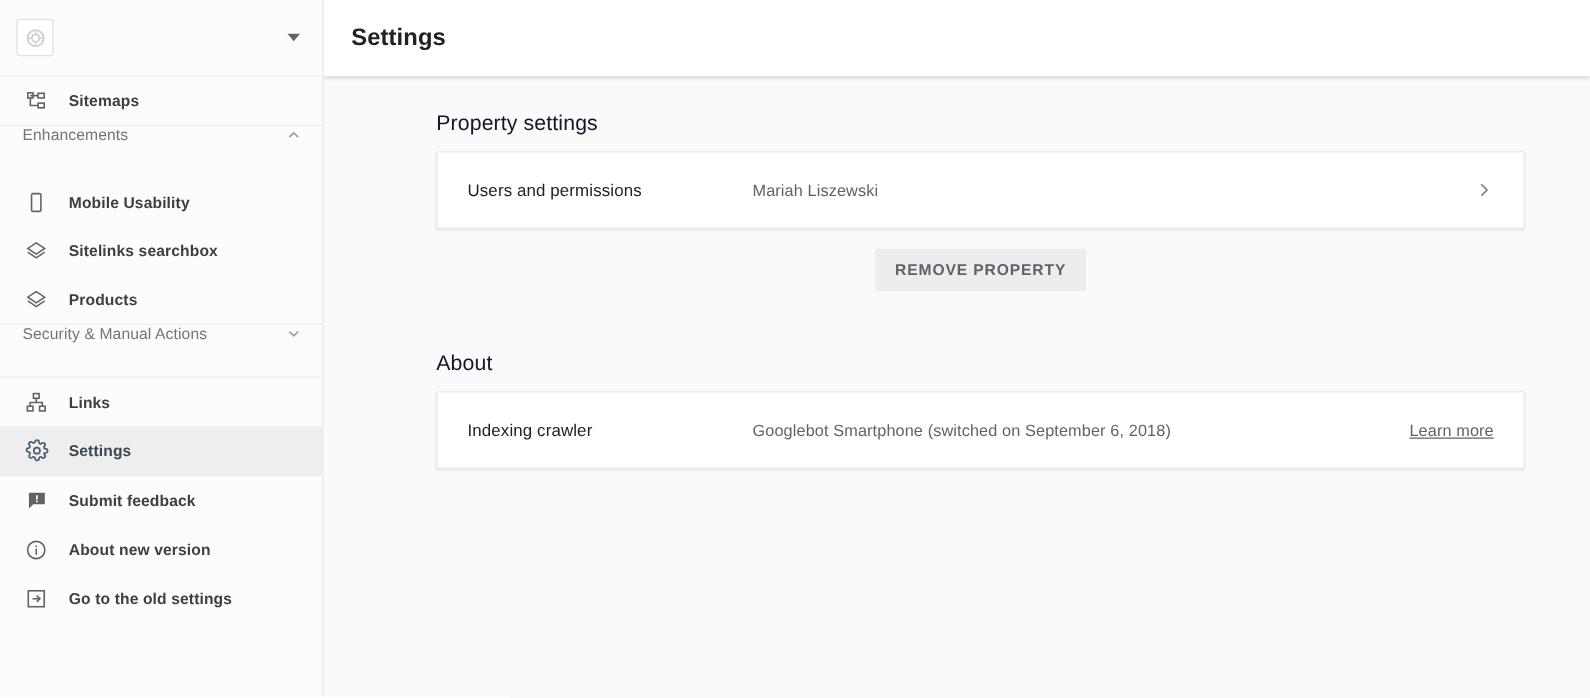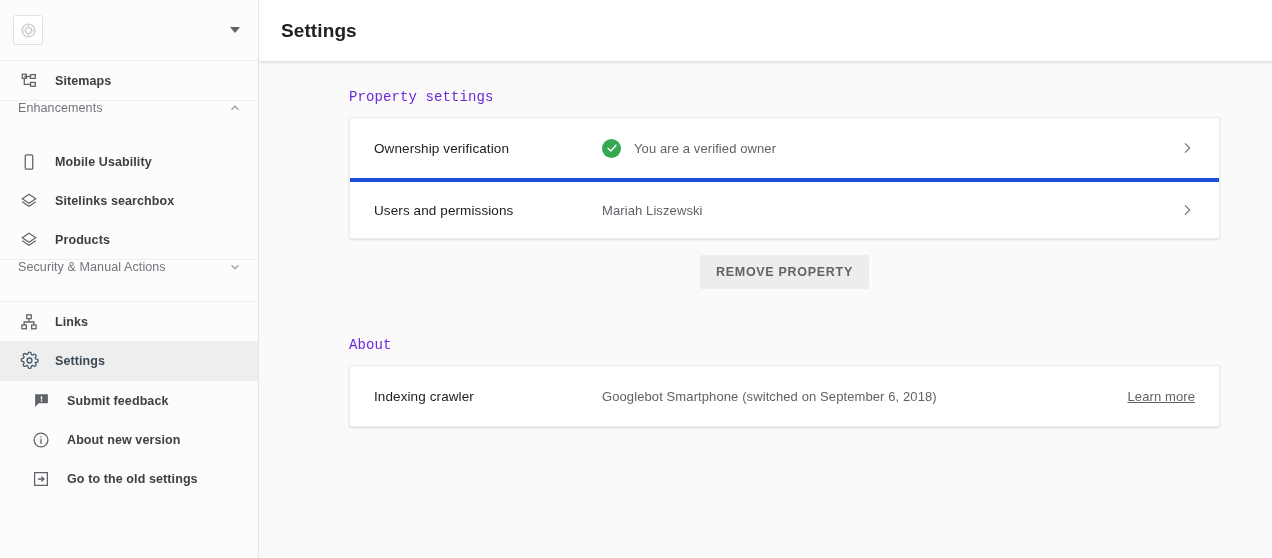--- a/index.html
+++ b/index.html
@@ -54,21 +54,21 @@
   }
   .caret-down {
     width: 0; height: 0;
     border-left: 5px solid transparent;
     border-right: 5px solid transparent;
     border-top: 6px solid #5f6368;
     margin-right: 4px;
   }
 
   .nav-group { border-bottom: 1px solid #eeeeee; }
-  .nav-group.no-border { border-bottom: none; padding-left: 12px; }
+  .nav-group.no-border { border-bottom: none; }
 
   .nav-item {
     height: 39px;
     display: flex;
     align-items: center;
     padding-left: 18px;
     cursor: pointer;
     color: #3c4043;
     font-size: 12.5px;
     font-weight: bold;
@@ -123,25 +123,24 @@
     font-size: 19px;
     color: #202124;
     font-weight: bold;
     letter-spacing: 0.1px;
   }
 
   #content {
     padding: 28px 52px 0 90px;
   }
   .section-title {
-    font-size: 14px;
-    color: #6d28d9;
+    font-size: 17px;
+    color: #0f172a;
     margin-bottom: 12px;
     letter-spacing: 0.1px;
-    font-family: Liberation Mono, monospace;
   }
   .card {
     background: #ffffff;
     border: 1px solid #ebebeb;
     border-radius: 2px;
     box-shadow: 0 1px 2px rgba(60,64,67,.14);
   }
   .card-row {
     height: 60px;
     display: flex;
@@ -344,36 +343,20 @@
     <div id="topbar">
       <div id="page-title">Settings</div>
     </div>
 
     <div id="content">
 
       <div class="section-title">Property settings</div>
 
       <div class="card">
 
-        <div class="card-row">
-          <div class="row-label">Ownership verification</div>
-          <div class="row-value">
-            <span class="verified-dot">
-              <svg width="12" height="12" viewBox="0 0 24 24" fill="none" stroke="#ffffff" stroke-width="3" stroke-linecap="round" stroke-linejoin="round">
-                <polyline points="4,12.5 9.5,18 20,6.5"></polyline>
-              </svg>
-            </span>
-            <span>You are a verified owner</span>
-          </div>
-          <div class="row-chevron">
-            <svg width="16" height="16" viewBox="0 0 24 24" fill="none" stroke="currentColor" stroke-width="1.8">
-              <polyline points="9,5 16,12 9,19"></polyline>
-            </svg>
-          </div>
-        </div>
 
         <div class="card-row">
           <div class="row-label">Users and permissions</div>
           <div class="row-value">
             <span>Mariah Liszewski</span>
           </div>
           <div class="row-chevron">
             <svg width="16" height="16" viewBox="0 0 24 24" fill="none" stroke="currentColor" stroke-width="1.8">
               <polyline points="9,5 16,12 9,19"></polyline>
             </svg>

